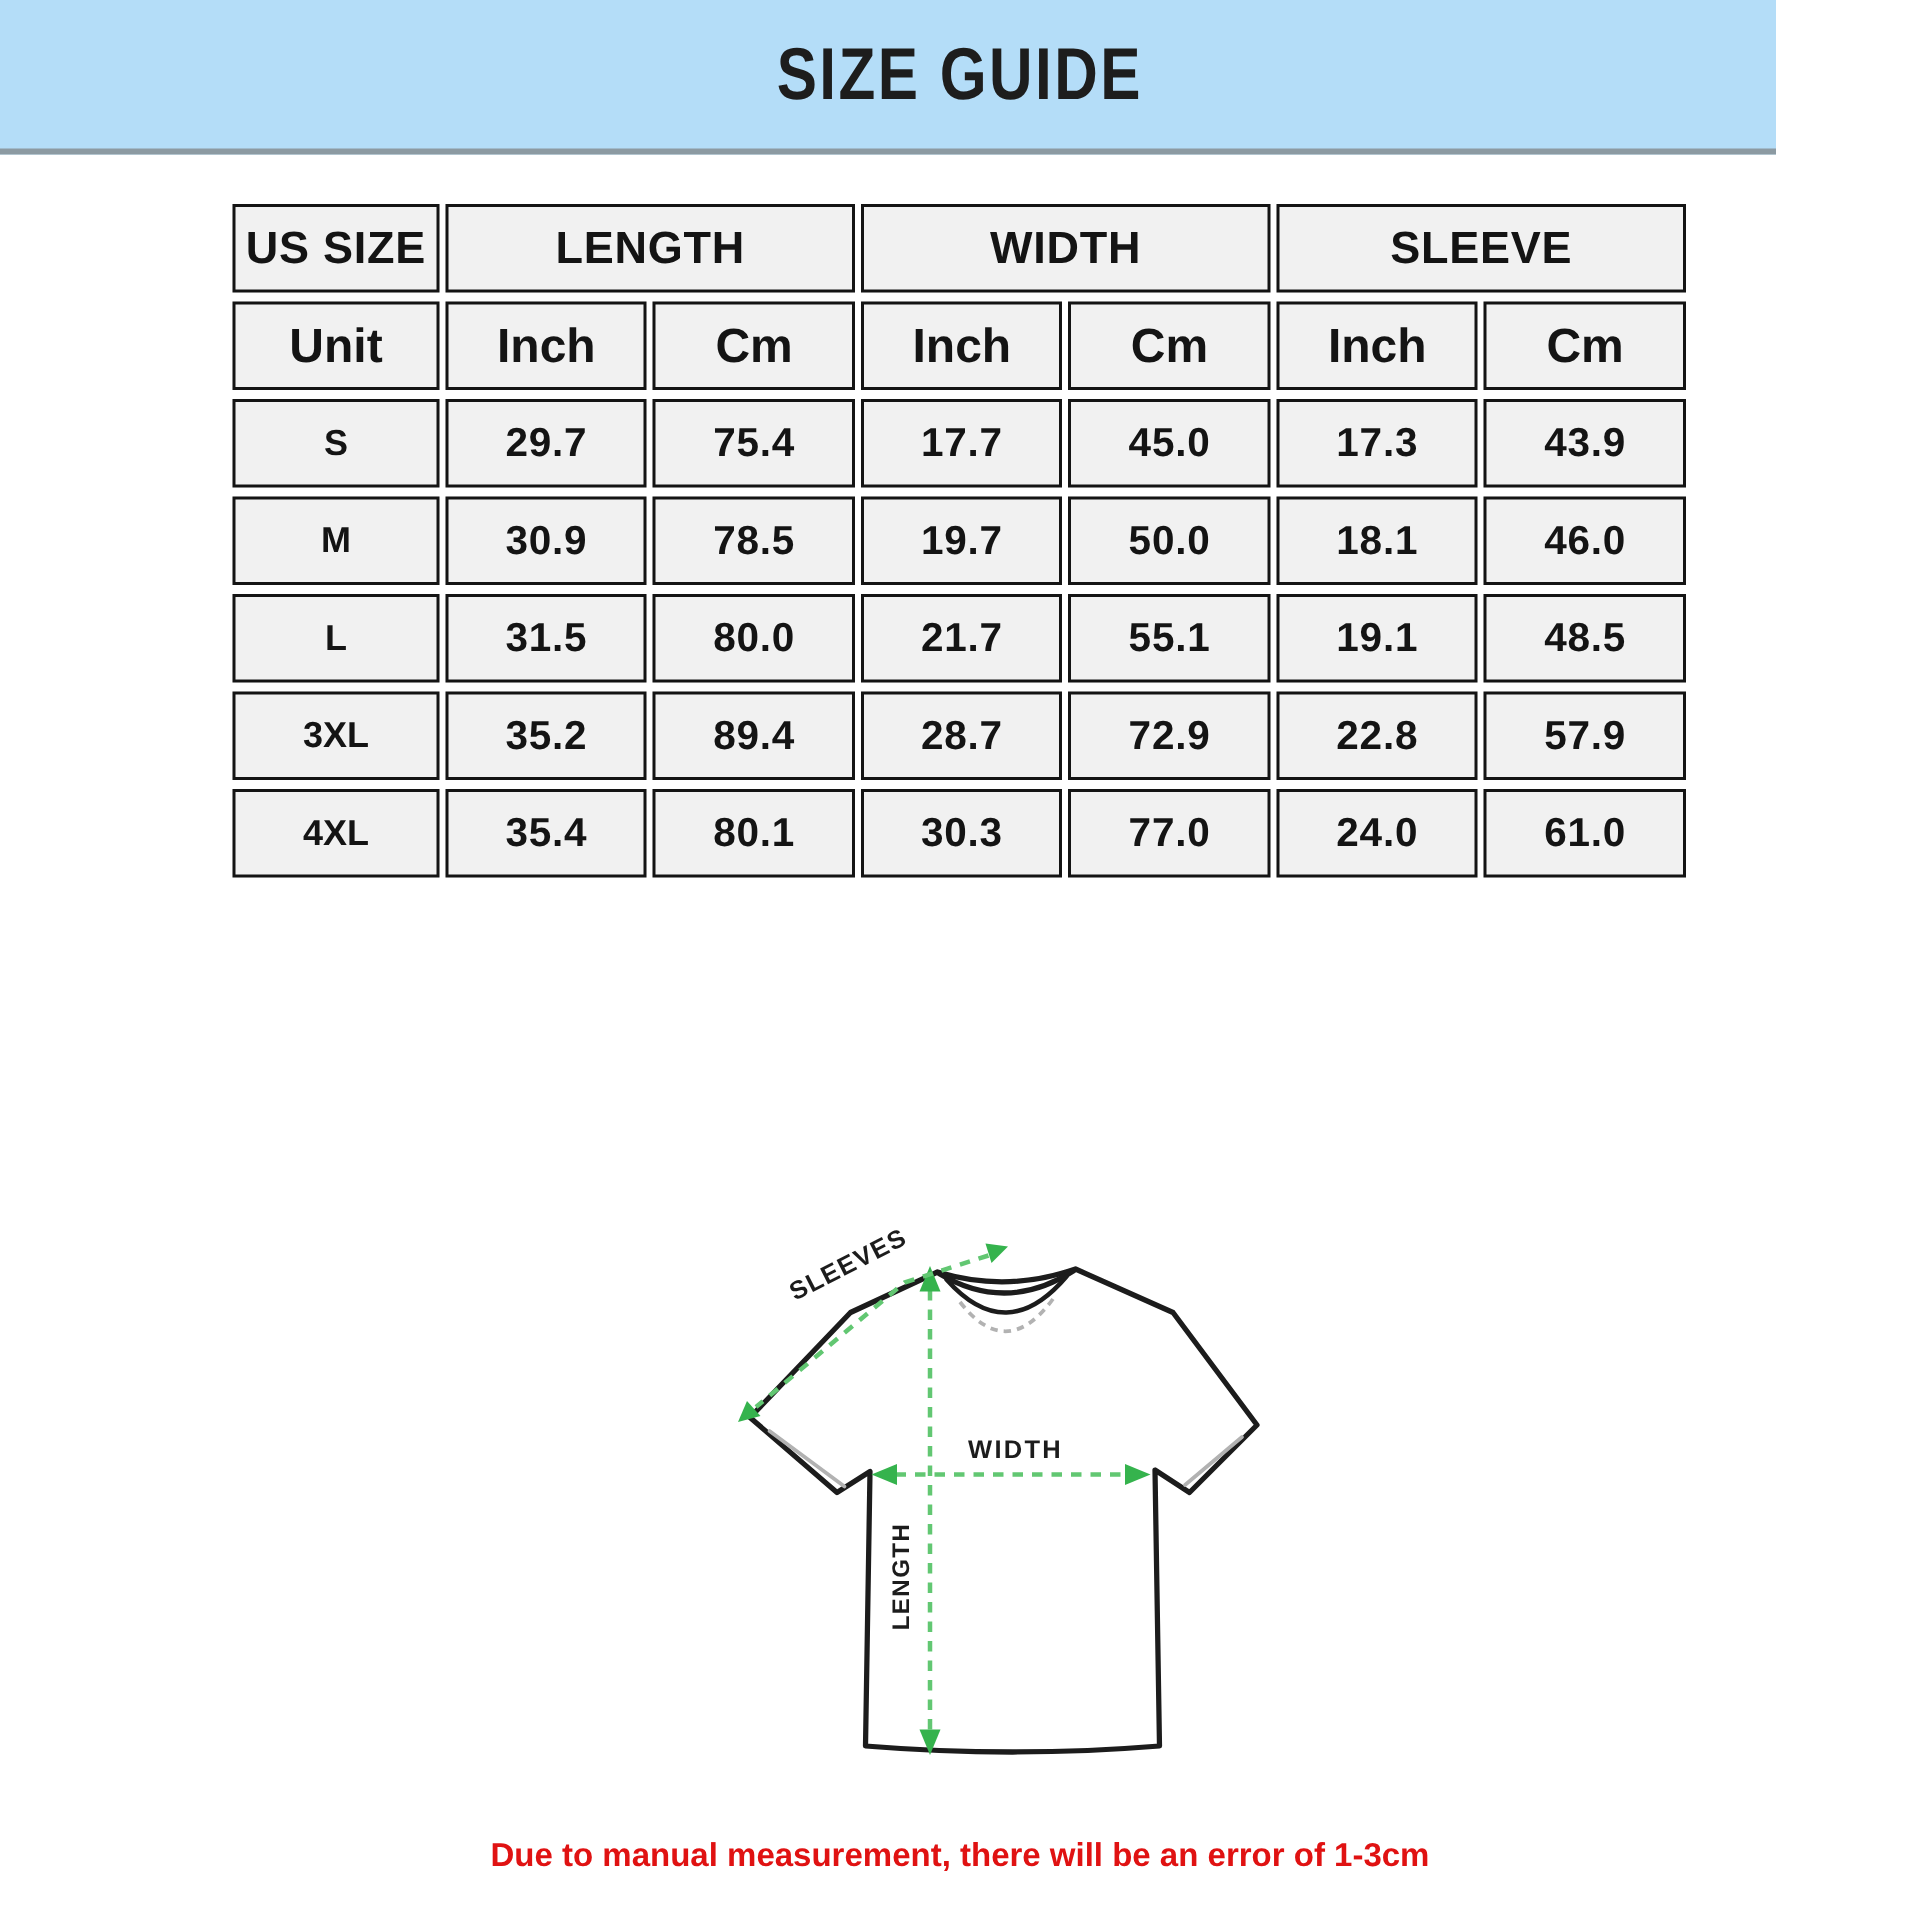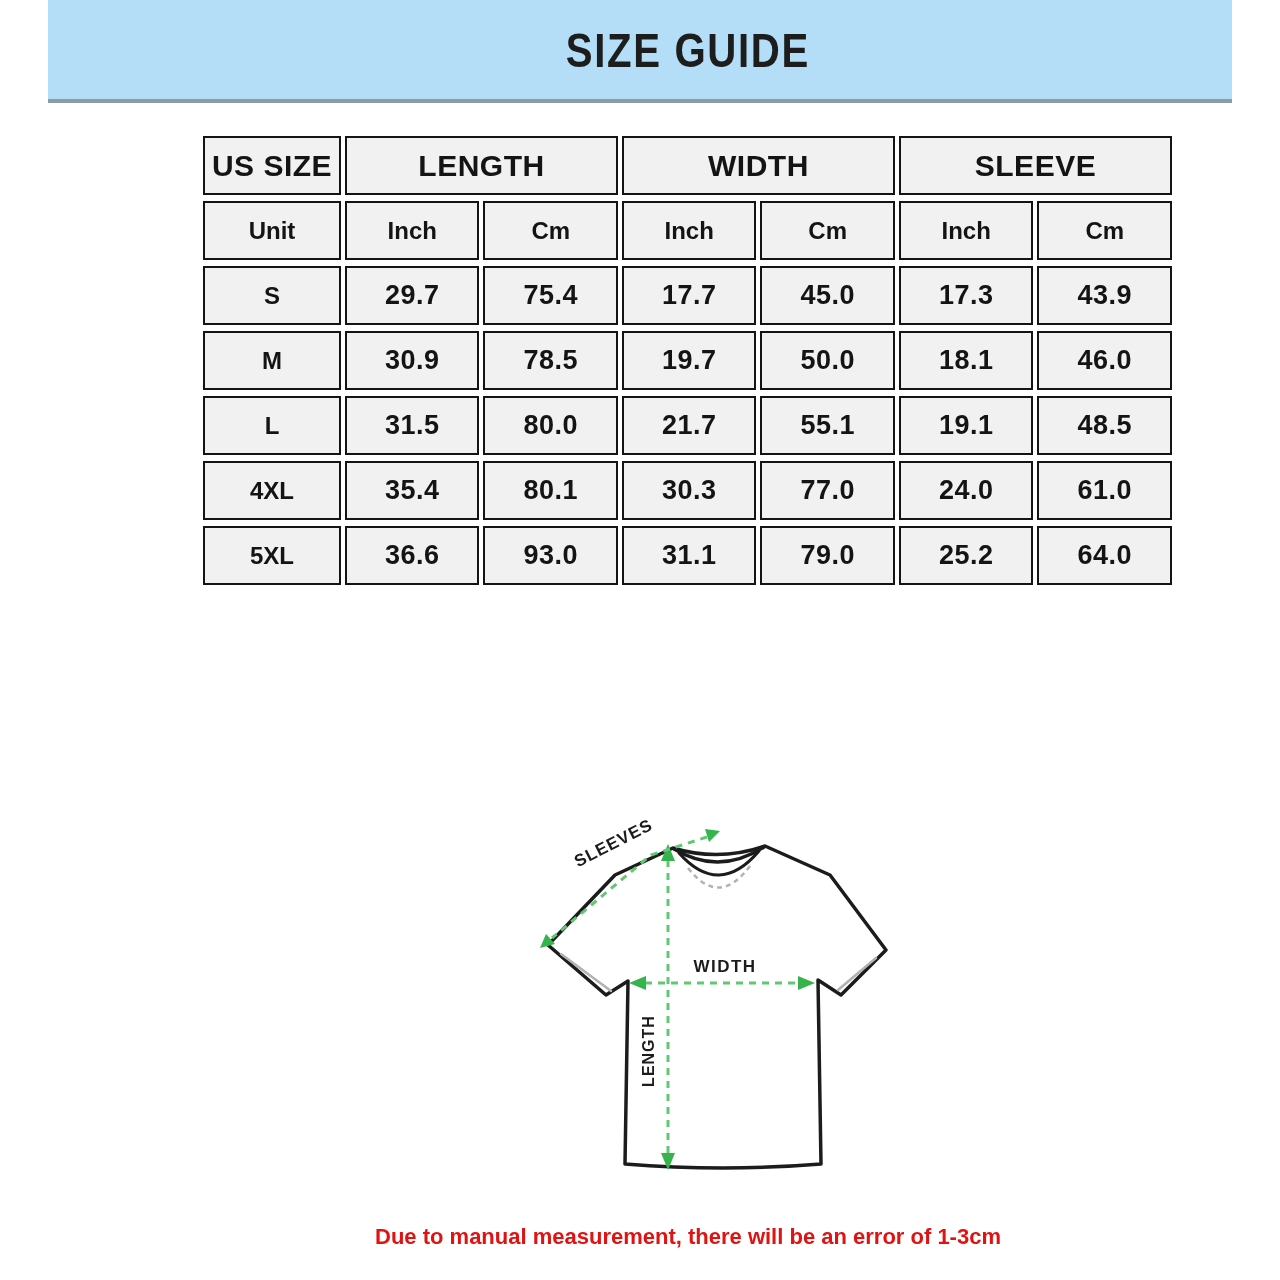--- a/index.html
+++ b/index.html
@@ -3,21 +3,20 @@
 <meta charset="utf-8">
 <style>
   html, body { margin: 0; padding: 0; background: #ffffff; }
   .page {
     position: relative;
     width: 1184px;
     height: 1280px;
     background: #ffffff;
     overflow: hidden;
     font-family: "Liberation Sans", sans-serif;
-    margin-left: 48px;
   }
 
   
   .banner {
     position: absolute;
     left: 0; top: 0;
     width: 1280px;
     height: 99px;
     background: var(--banner-bg, #b4ddf8);
     border-bottom: 4px solid #8c9aa2;
@@ -54,21 +53,21 @@
     background: #f1f1f1;
     height: 55px;
     text-align: center;
     vertical-align: middle;
     font-weight: bold;
     color: #141414;
     padding: 0;
     overflow: hidden;
   }
   tr.group-row th { font-size: 30px; letter-spacing: 0.5px; }
-  tr.unit-row th  { font-size: 24px; }
+  tr.unit-row th  { font-size: 32px; }
   td.size-cell    { font-size: 24px; }
   td.value-cell   { font-size: 27px; letter-spacing: 0.5px; }
 
   
   .diagram {
     position: absolute;
     left: 440px;
     top: 798px;
     width: 460px;
     height: 412px;
@@ -150,37 +149,37 @@
         <tr>
           <td class="size-cell">L</td>
           <td class="value-cell">31.5</td>
           <td class="value-cell">80.0</td>
           <td class="value-cell">21.7</td>
           <td class="value-cell">55.1</td>
           <td class="value-cell">19.1</td>
           <td class="value-cell">48.5</td>
         </tr>
         <tr>
+          <td class="size-cell">3XL</td>
+          <td class="value-cell">35.2</td>
+          <td class="value-cell">89.4</td>
+          <td class="value-cell">28.7</td>
+          <td class="value-cell">72.9</td>
+          <td class="value-cell">22.8</td>
+          <td class="value-cell">57.9</td>
+        </tr>
+        <tr>
           <td class="size-cell">4XL</td>
           <td class="value-cell">35.4</td>
           <td class="value-cell">80.1</td>
           <td class="value-cell">30.3</td>
           <td class="value-cell">77.0</td>
           <td class="value-cell">24.0</td>
           <td class="value-cell">61.0</td>
         </tr>
-        <tr>
-          <td class="size-cell">5XL</td>
-          <td class="value-cell">36.6</td>
-          <td class="value-cell">93.0</td>
-          <td class="value-cell">31.1</td>
-          <td class="value-cell">79.0</td>
-          <td class="value-cell">25.2</td>
-          <td class="value-cell">64.0</td>
-        </tr>
       </tbody>
     </table>
   </div>
 
   <div class="diagram">
     <svg viewBox="0 0 460 412" width="460" height="412">
 
       <path class="shirt-outline" d="M185,50 L127,77 L60,147 L118,197 L140,183 L137,366 Q235,374 333,366 L330,182 L353,197 L398,152 L342,77 L277,48 Q231,64 185,50 Z"></path>
 
       <path class="shirt-line" style="stroke-width:3.5" d="M186,51 Q231,78 276,49"></path>

